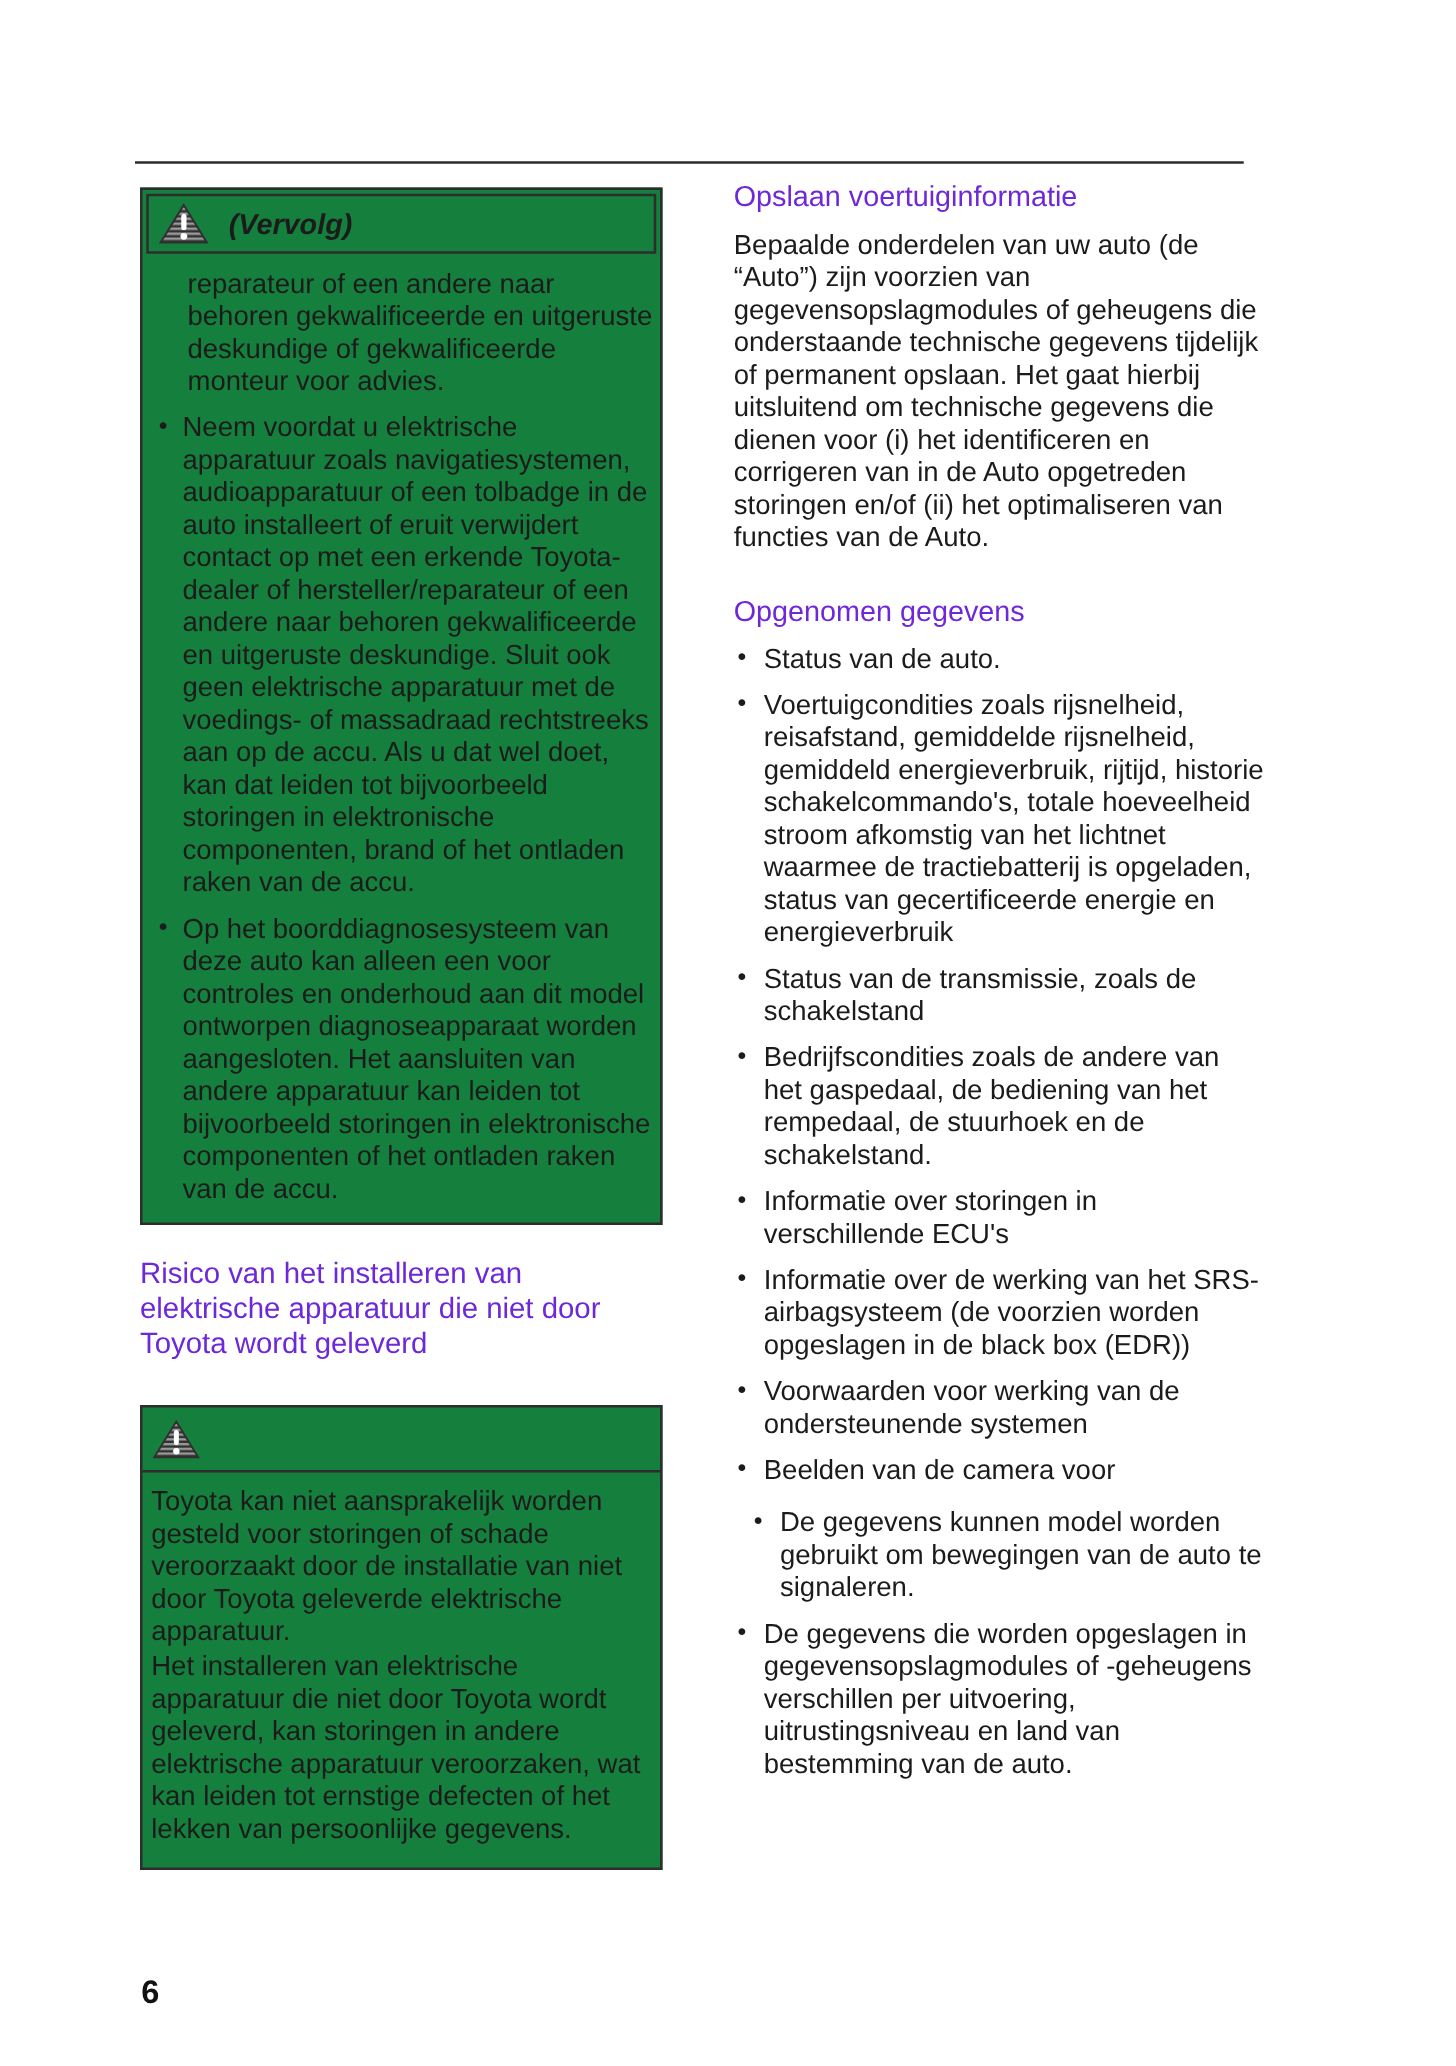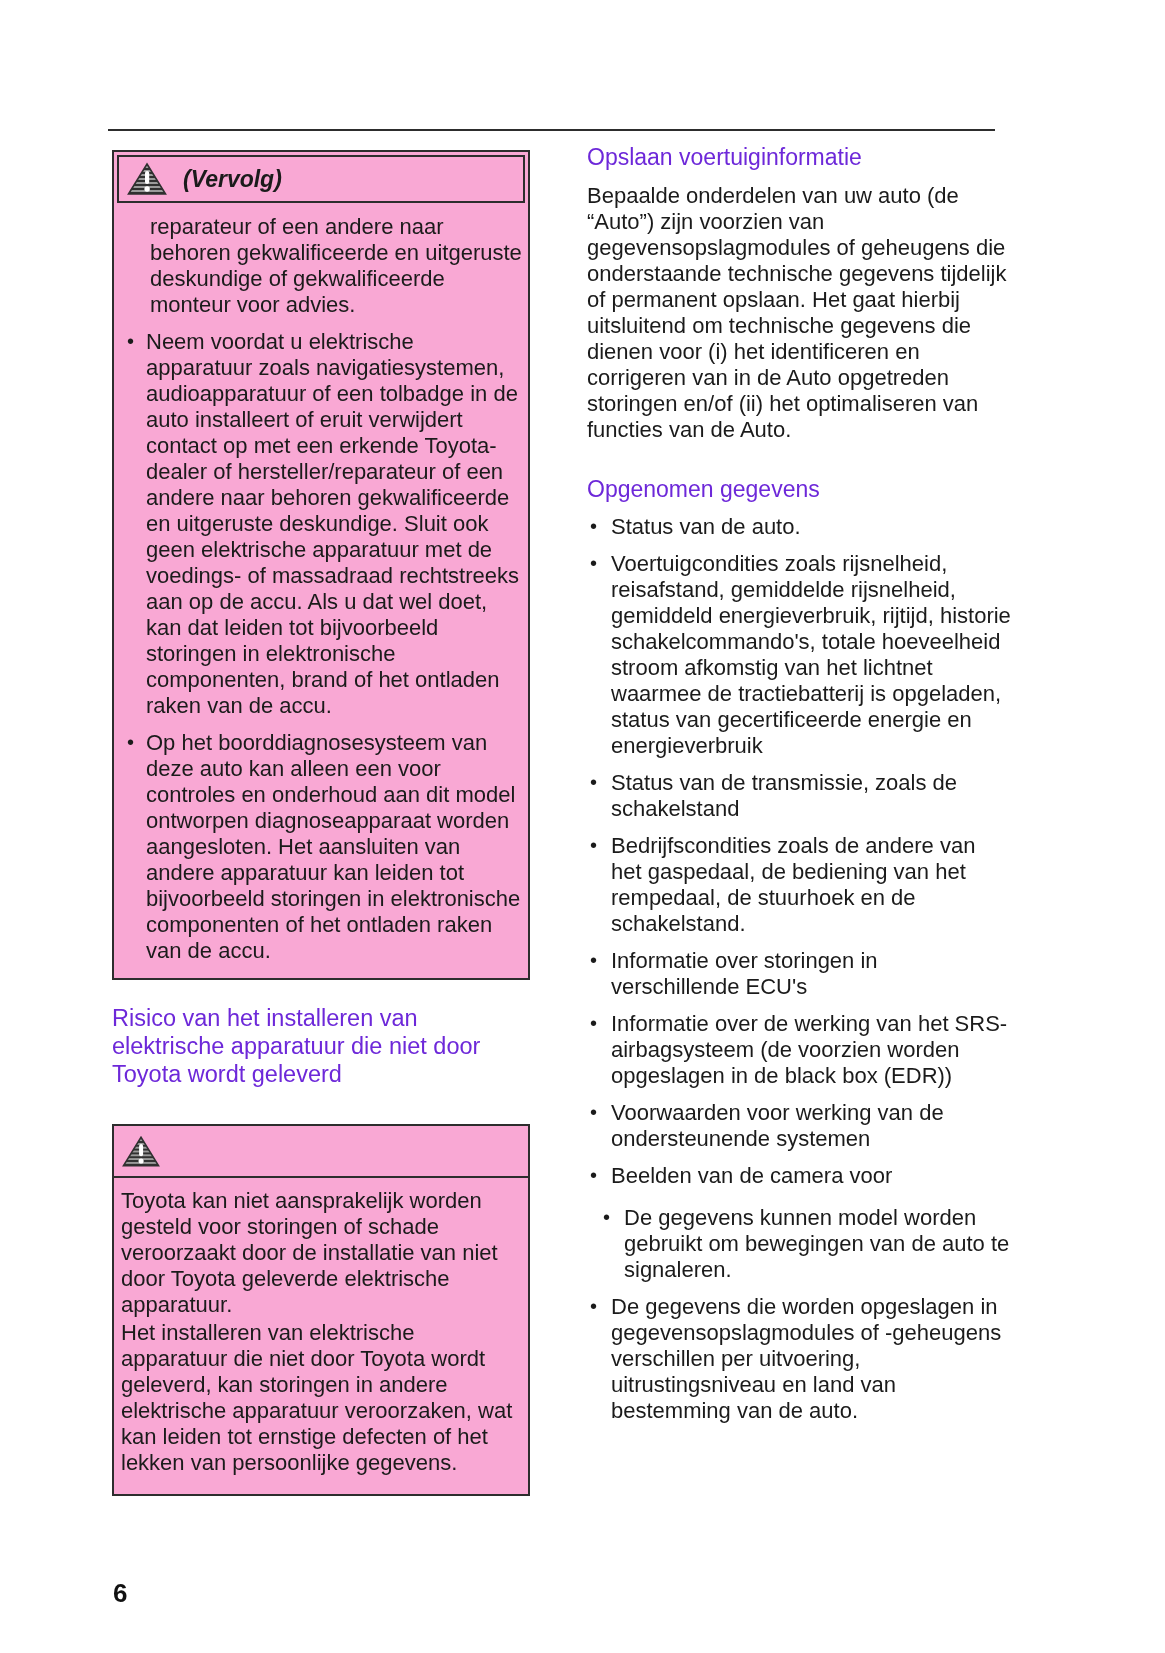--- a/index.html
+++ b/index.html
@@ -17,21 +17,21 @@
   }
   
   .left-col{position:absolute;left:112px;top:150px;width:418px;}
   .right-col{position:absolute;left:587px;top:143px;width:424px;}
 
   
   .body-text{font-size:22px;line-height:26px;}
   .heading{font-size:23px;line-height:28px;font-weight:normal;color:#6d28d9;}
 
   
-  .warnbox{border:2px solid #2d2d2d;background:#f9a8d4;}
+  .warnbox{border:2px solid #2d2d2d;background:#15803d;}
   .warnbox1-header{
     margin:3px;border:2px solid #2d2d2d;
     display:flex;align-items:center;gap:16px;
     padding:4px 8px;height:36px;
   }
   .warnbox1-header .hdr-label{font-size:23px;font-weight:bold;font-style:italic;}
   .warnbox1-body{padding:8px 2px 14px 6px;}
   .continuation{margin-left:30px;margin-right:2px;}
 
   .warnbox2{margin-top:36px;}

